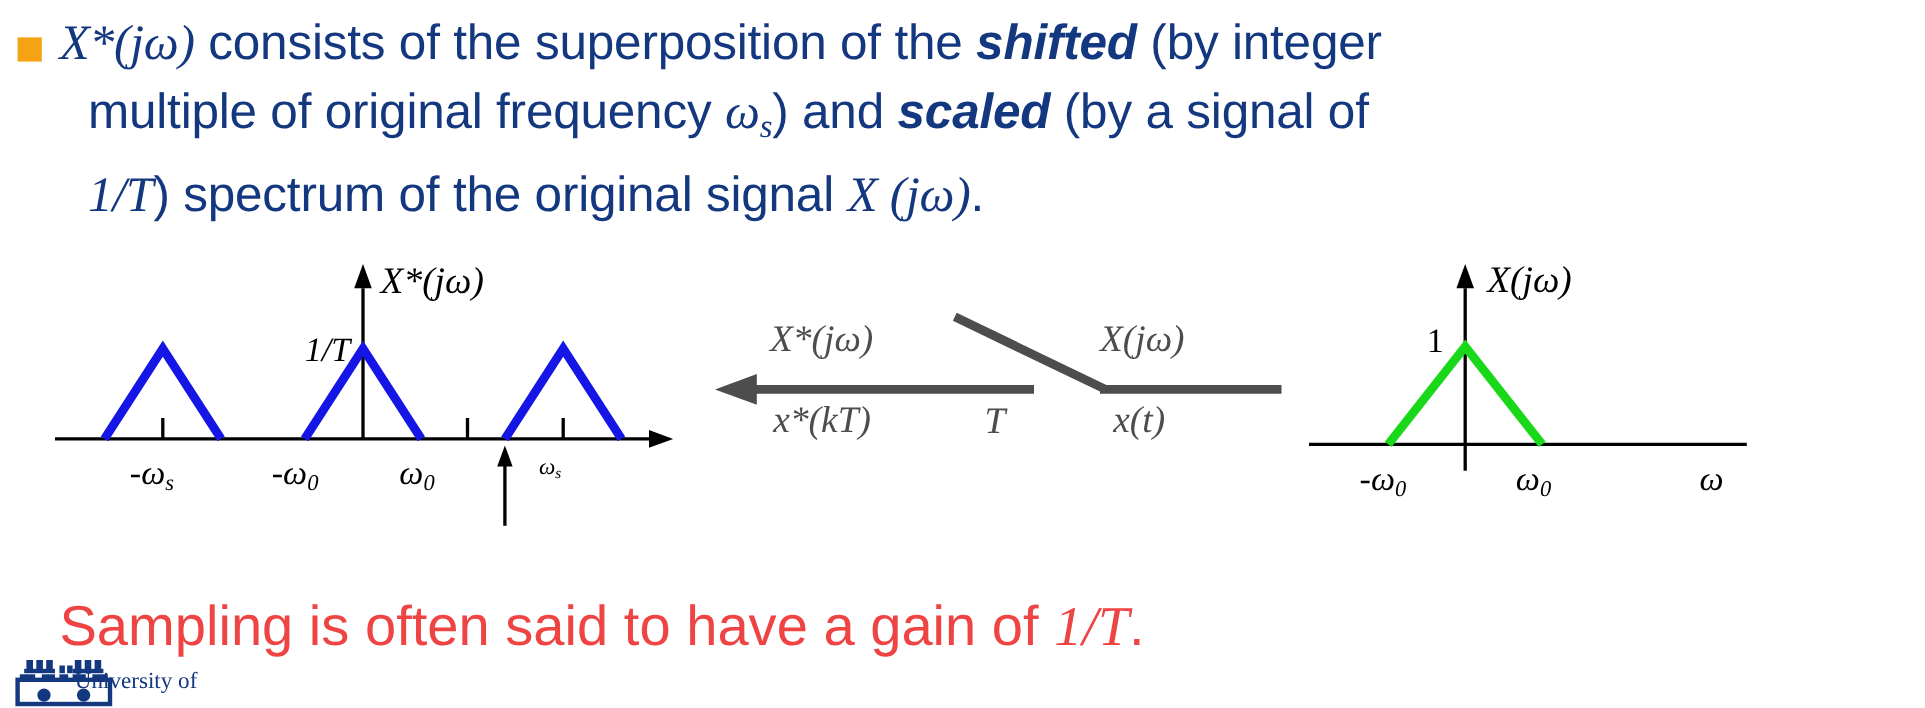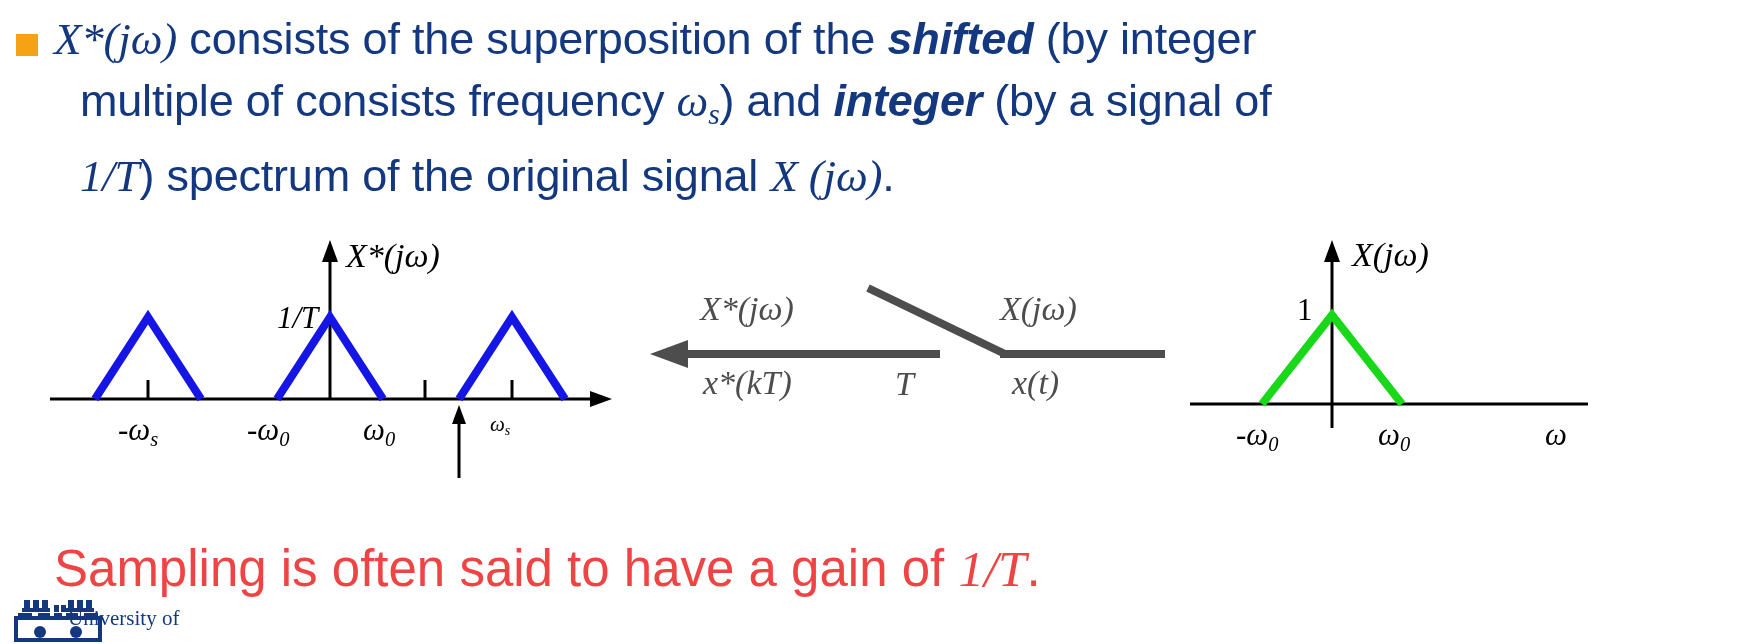--- a/index.html
+++ b/index.html
@@ -117,21 +117,21 @@
 </style>
 </head>
 <body>
 
 <div id="slide">
 
   <div class="bullet-block">
     <div class="bullet-marker"></div>
     <p class="bullet-text">
       <span class="mathit">X*(jω)</span><span> consists of the superposition of the </span><span class="bolditalic">shifted</span><span> (by integer</span><br>
-      <span class="indent2"></span><span>multiple of consists frequency </span><span class="mathit">ω</span><span class="mathit sub">s</span><span>) and </span><span class="bolditalic">integer</span><span> (by a signal of</span><br>
+      <span class="indent2"></span><span>multiple of original frequency </span><span class="mathit">ω</span><span class="mathit sub">s</span><span>) and </span><span class="bolditalic">scaled</span><span> (by a signal of</span><br>
       <span class="indent2"></span><span class="mathit">1/T</span><span>) spectrum of the original signal </span><span class="mathit">X (jω)</span><span>.</span>
     </p>
   </div>
 
   <div id="figure">
 
     <svg width="1750" height="300" viewBox="0 0 1750 300">
 
       <g>
 

